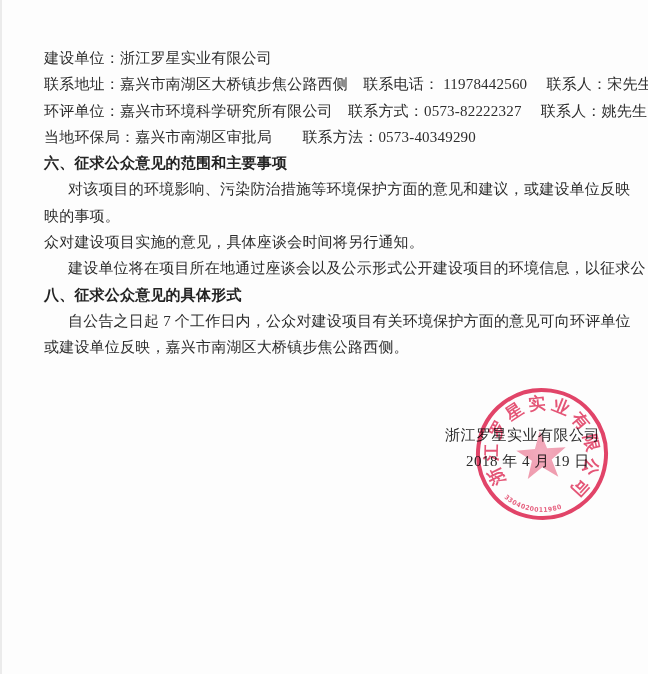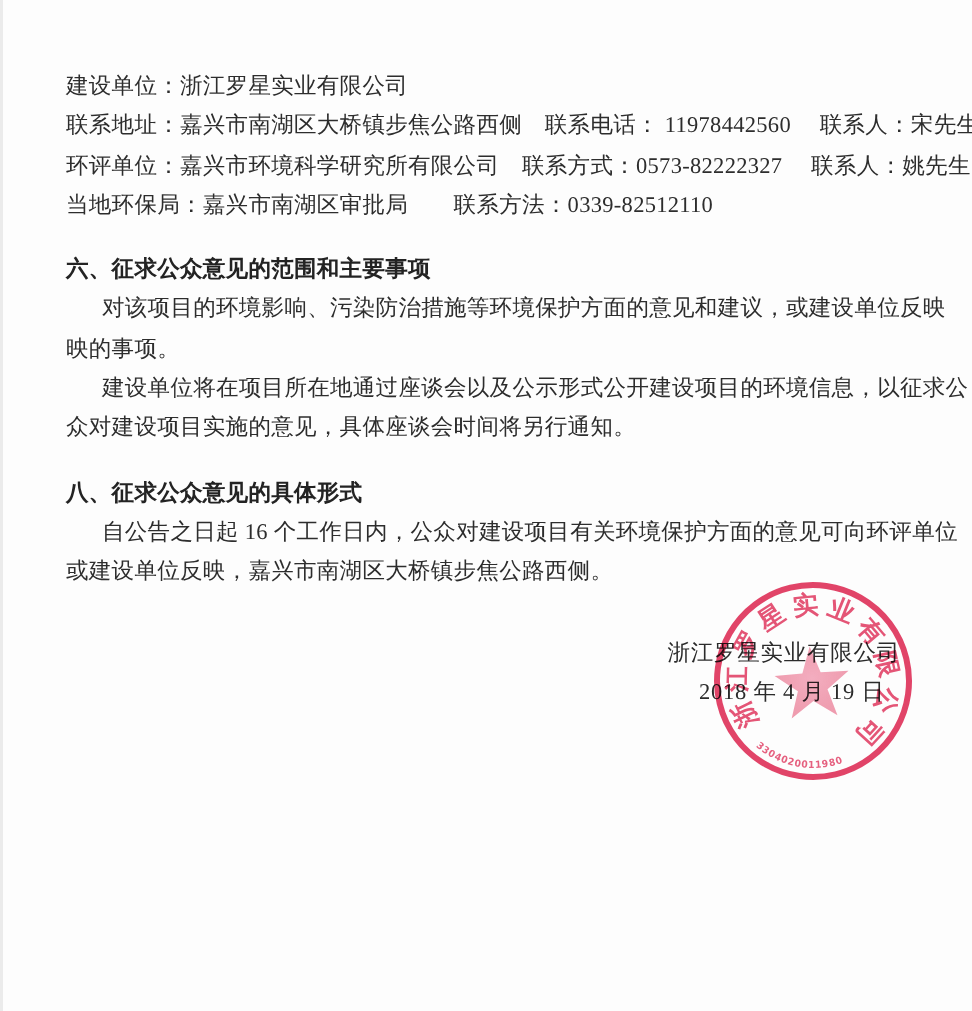--- a/index.html
+++ b/index.html
@@ -23,21 +23,21 @@
   }
   .content{
     position:absolute;left:44px;top:45px;width:580px;
     font-size:15px;
   }
   .line{
     line-height:26.3px;height:26.3px;
     white-space:nowrap;
     letter-spacing:0.2px;
   }
-  .heading{font-weight:bold;color:#232323;margin-top:17px;}
+  .heading{font-weight:bold;color:#232323;}
   .indent{padding-left:24px;}
   .sig{
     position:absolute;font-size:15px;letter-spacing:0.5px;
     color:#2b2b2b;white-space:nowrap;z-index:1;
   }
   .sig-company{left:445px;top:426px;}
   .sig-date{left:466px;top:452px;}
   .seal{
     position:absolute;left:452px;top:364px;width:180px;height:180px;
     mix-blend-mode:multiply;z-index:2;
@@ -59,31 +59,31 @@
 </style>
 </head>
 <body>
 
 <div class="page">
 
   <div class="content">
     <div class="line">建设单位：浙江罗星实业有限公司</div>
     <div class="line">联系地址：嘉兴市南湖区大桥镇步焦公路西侧　联系电话： 11978442560 　联系人：宋先生</div>
     <div class="line">环评单位：嘉兴市环境科学研究所有限公司　联系方式：0573-82222327 　联系人：姚先生</div>
-    <div class="line">当地环保局：嘉兴市南湖区审批局　　联系方法：0339-82512110</div>
+    <div class="line">当地环保局：嘉兴市南湖区审批局　　联系方法：0573-40349290</div>
 
     <div class="line heading">六、征求公众意见的范围和主要事项</div>
     <div class="line indent">对该项目的环境影响、污染防治措施等环境保护方面的意见和建议，或建设单位反映</div>
     <div class="line">映的事项。</div>
 
+    <div class="line">众对建设项目实施的意见，具体座谈会时间将另行通知。</div>
     <div class="line indent">建设单位将在项目所在地通过座谈会以及公示形式公开建设项目的环境信息，以征求公</div>
-    <div class="line">众对建设项目实施的意见，具体座谈会时间将另行通知。</div>
 
     <div class="line heading">八、征求公众意见的具体形式</div>
-    <div class="line indent">自公告之日起 16 个工作日内，公众对建设项目有关环境保护方面的意见可向环评单位</div>
+    <div class="line indent">自公告之日起 7 个工作日内，公众对建设项目有关环境保护方面的意见可向环评单位</div>
     <div class="line">或建设单位反映，嘉兴市南湖区大桥镇步焦公路西侧。</div>
   </div>
 
   <div class="sig sig-company">浙江罗星实业有限公司</div>
   <div class="sig sig-date">2018 年 4 月 19 日</div>
 
   <svg class="seal" viewBox="-90 -90 180 180">
     <defs>
       <radialGradient id="starGrad" cx="50%" cy="45%" r="60%">
         <stop class="star-stop1" offset="0%"></stop>

